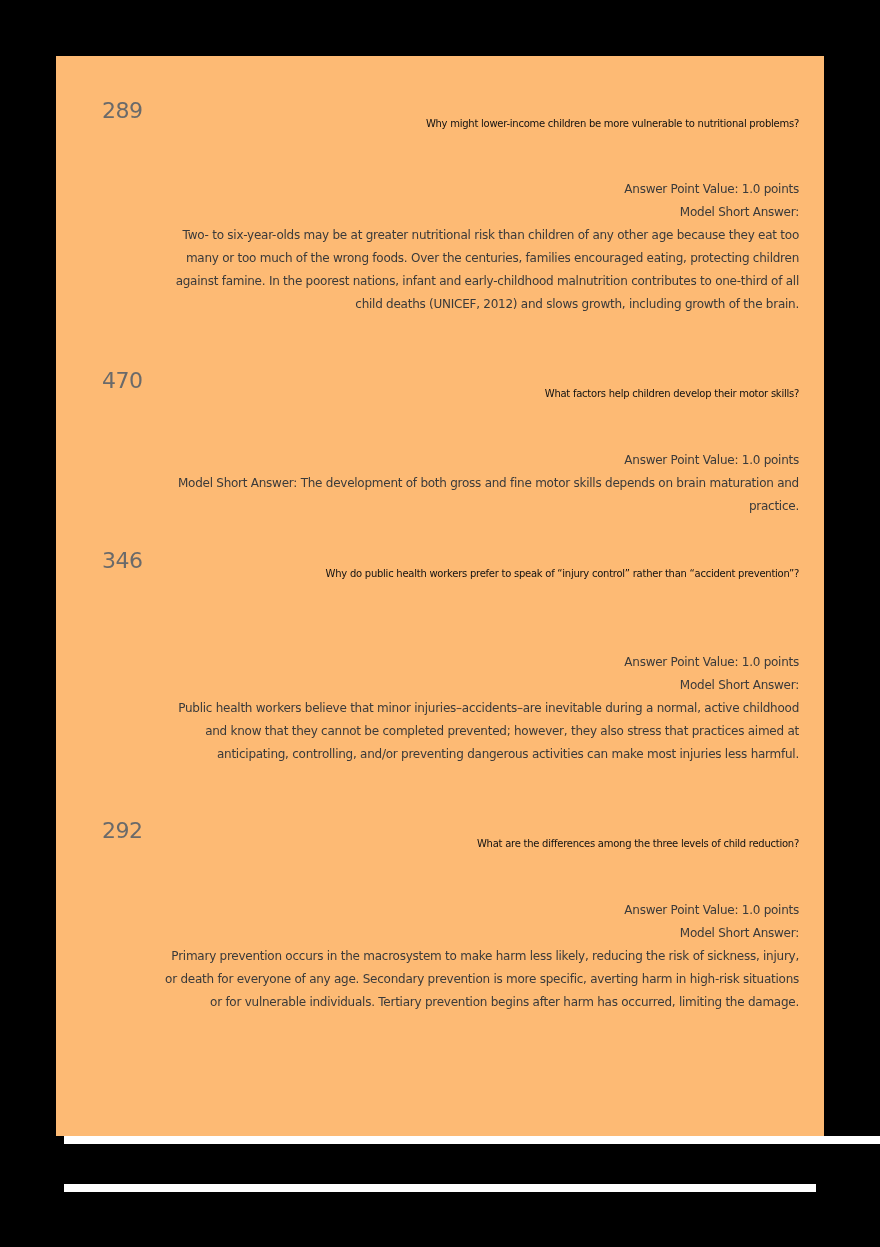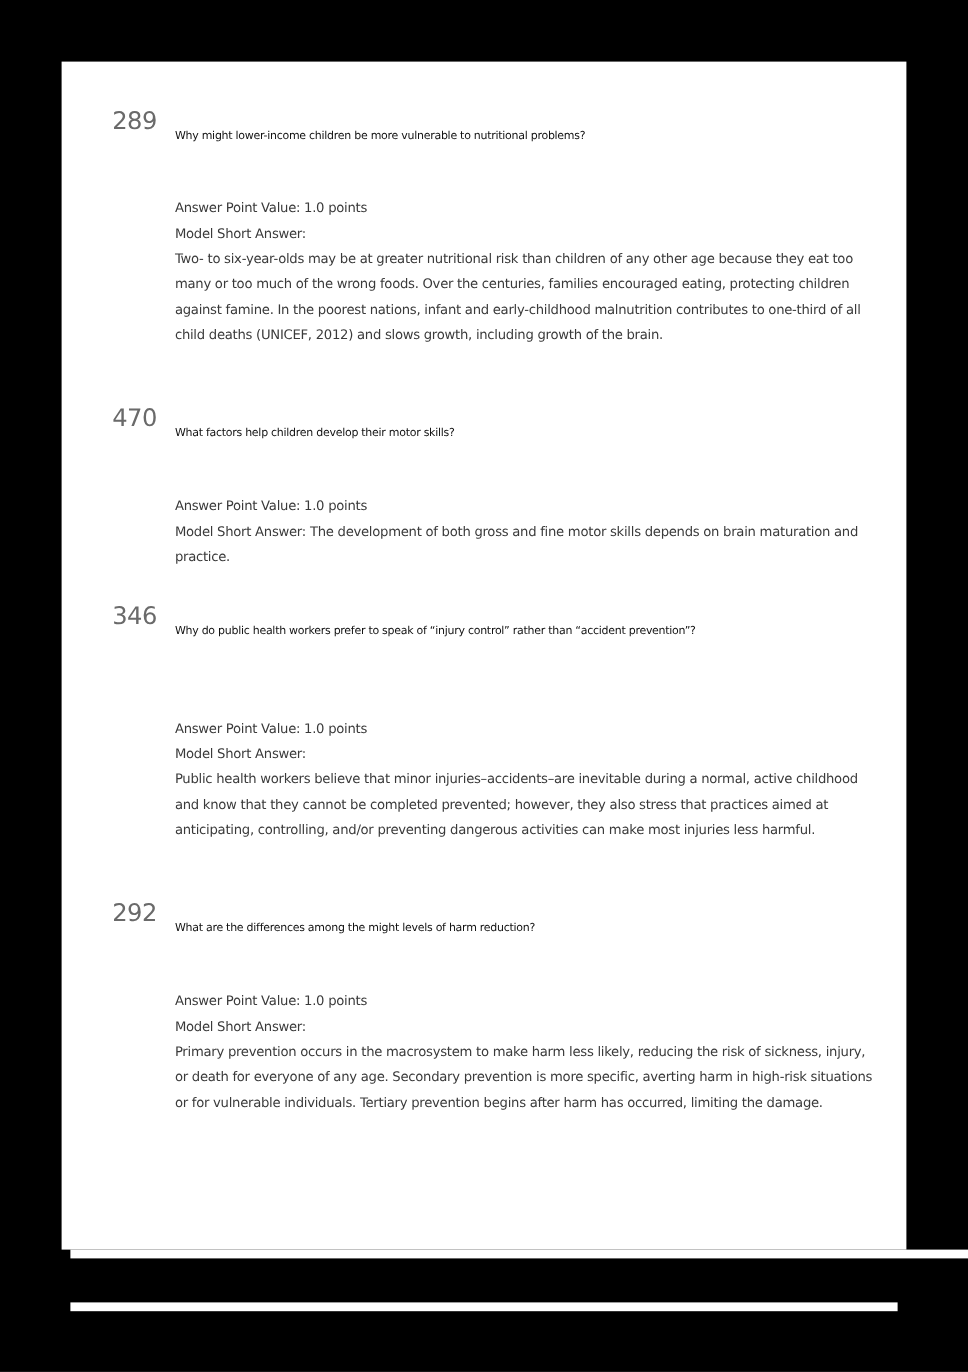--- a/index.html
+++ b/index.html
@@ -13,21 +13,22 @@
       position: relative;
       overflow: hidden;
       font-family: "DejaVu Sans", sans-serif;
     }
     .page {
       position: absolute;
       left: 56px;
       top: 56px;
       width: 768px;
       height: 1080px;
-      background: #ffffff;
+      background: #fdba74;
+      text-align: right;
     }
     .page-ext {
       position: absolute;
       left: 64px;
       top: 1136px;
       width: 816px;
       height: 8px;
       background: #fff;
     }
     .footer-bar {
@@ -102,21 +103,21 @@
     <div class="question">Why do public health workers prefer to speak of “injury control” rather than “accident prevention”?</div>
     <div class="answer" style="top:103px;">
       <div>Answer Point Value: 1.0 points</div>
       <div>Model Short Answer:</div>
       <div>Public health workers believe that minor injuries–accidents–are inevitable during a normal, active childhood and know that they cannot be completed prevented; however, they also stress that practices aimed at anticipating, controlling, and/or preventing dangerous activities can make most injuries less harmful.</div>
     </div>
   </div>
 
   <div class="item" style="top:762px;">
     <div class="qnum">292</div>
-    <div class="question">What are the differences among the might levels of harm reduction?</div>
+    <div class="question">What are the differences among the three levels of child reduction?</div>
     <div class="answer" style="top:81px;">
       <div>Answer Point Value: 1.0 points</div>
       <div>Model Short Answer:</div>
       <div>Primary prevention occurs in the macrosystem to make harm less likely, reducing the risk of sickness, injury, or death for everyone of any age. Secondary prevention is more specific, averting harm in high-risk situations or for vulnerable individuals. Tertiary prevention begins after harm has occurred, limiting the damage.</div>
     </div>
   </div>
 
 </div>
 
 <div class="page-ext"></div>

